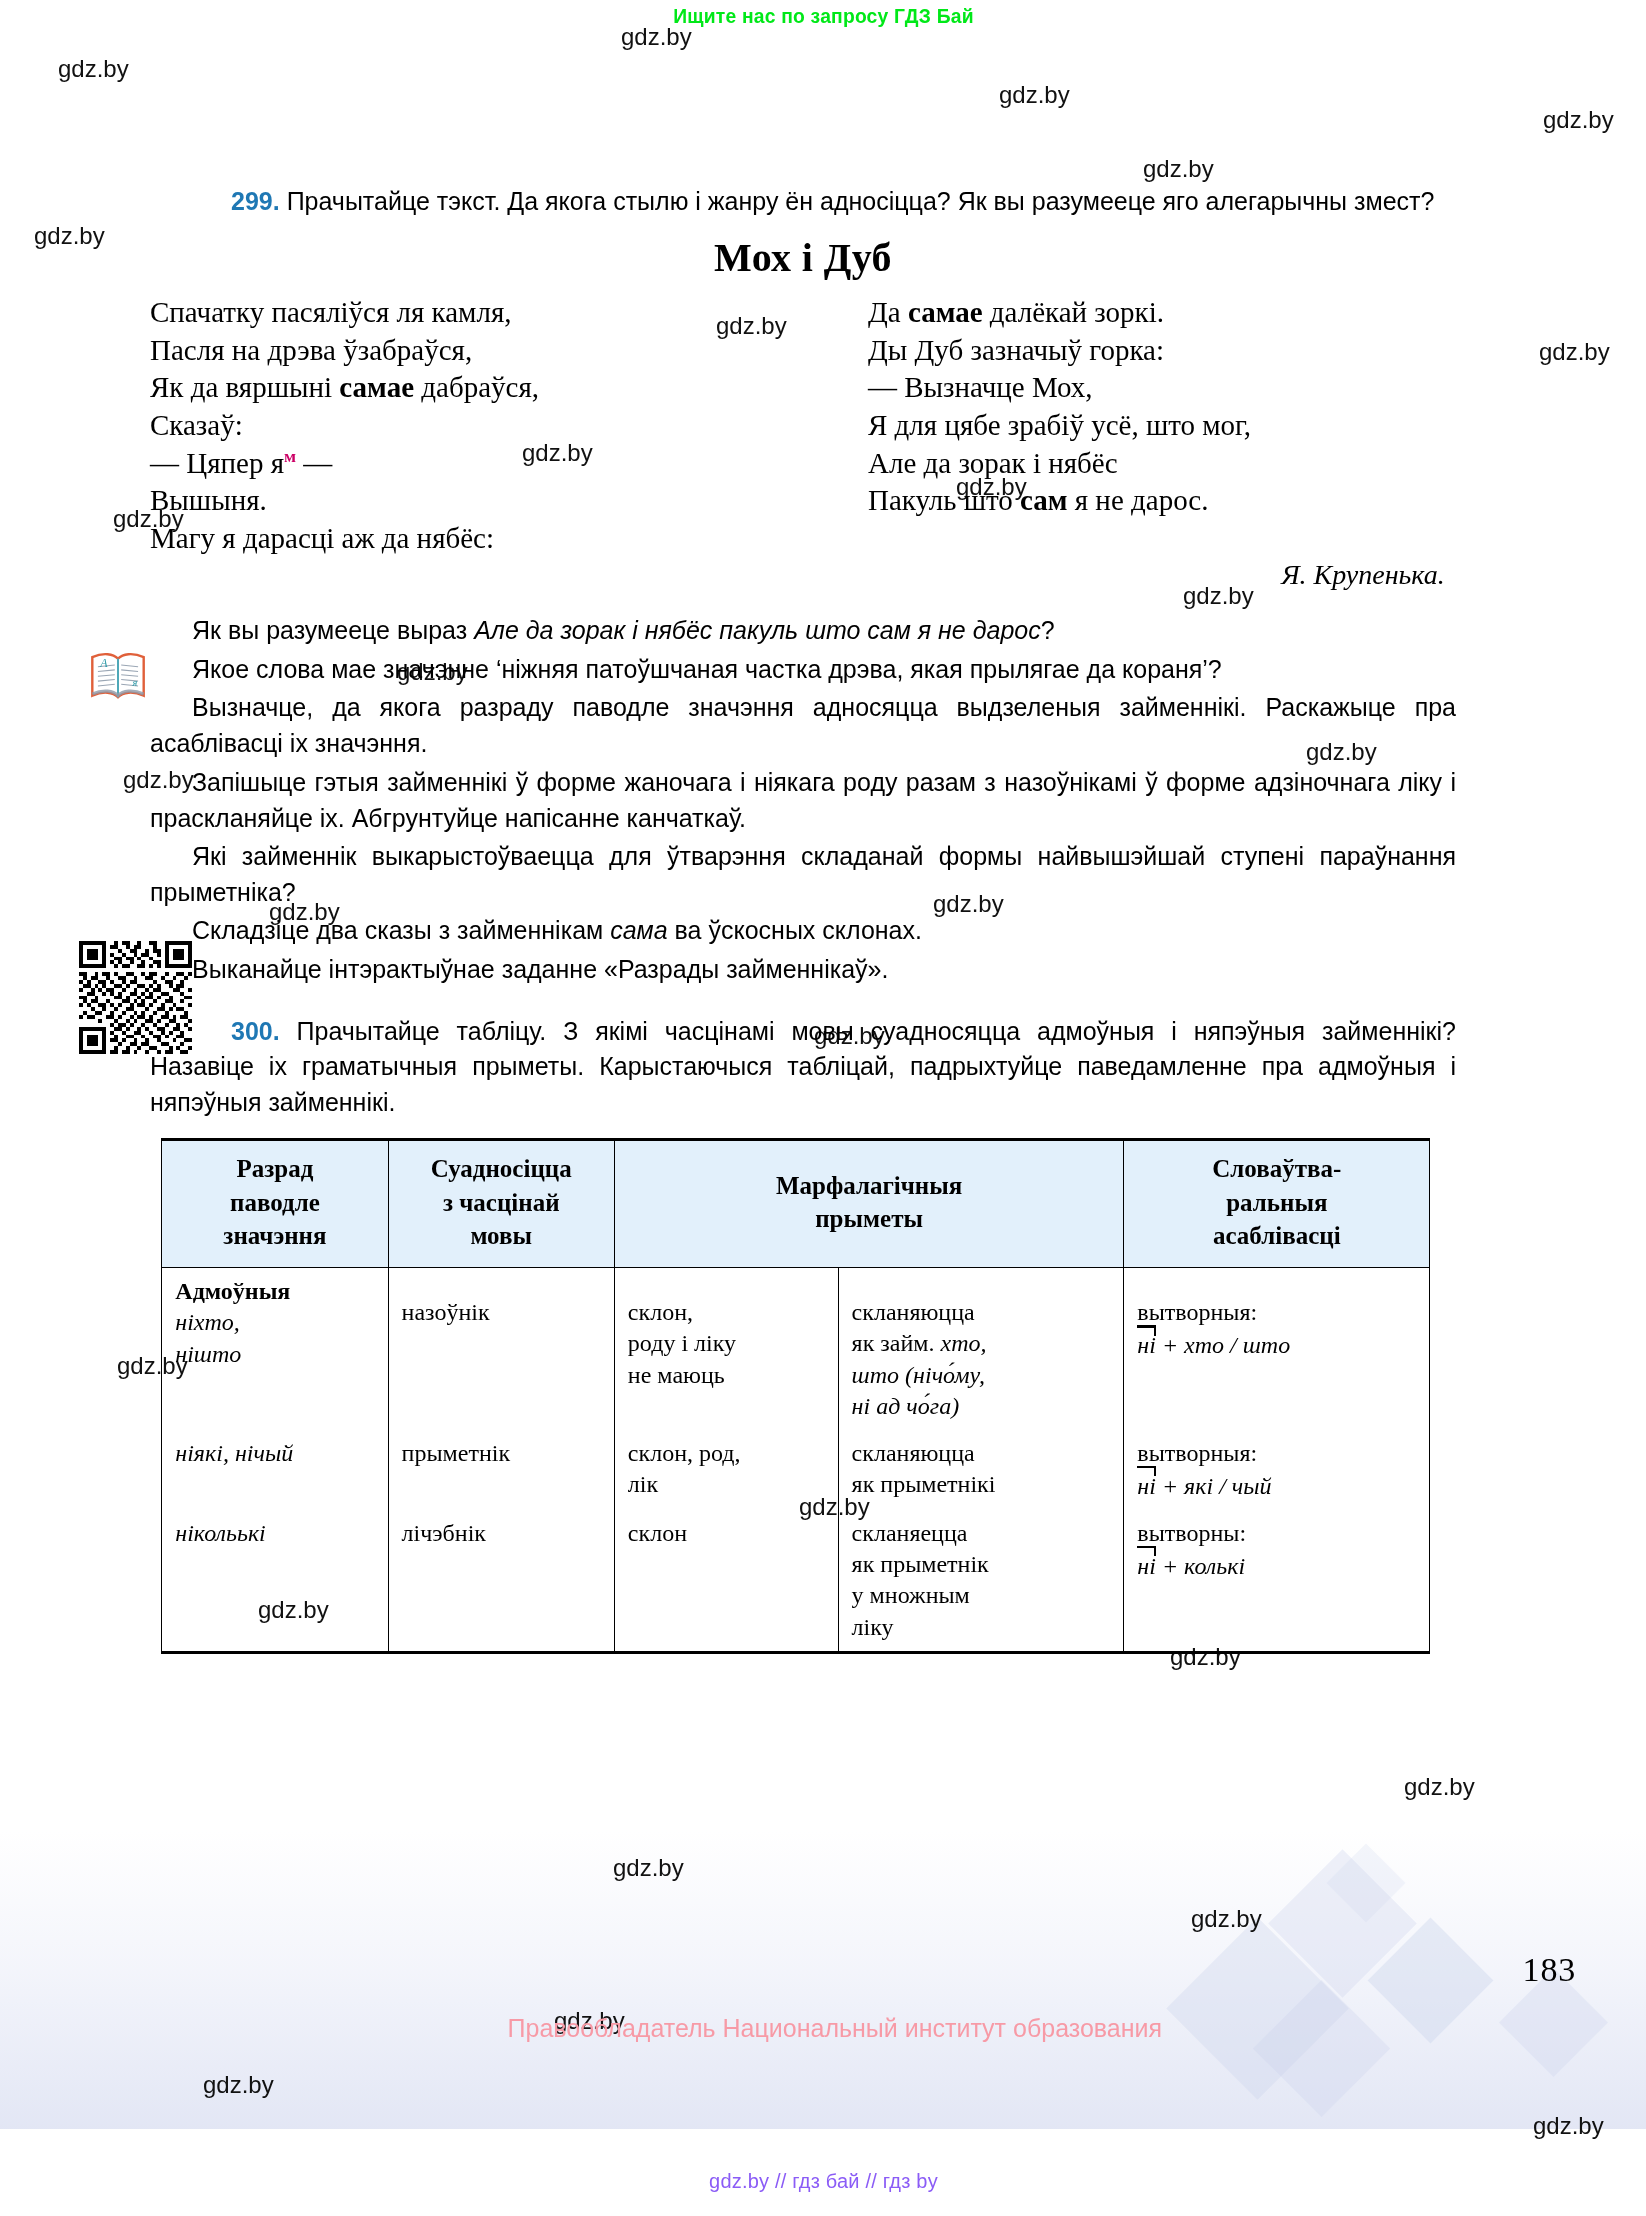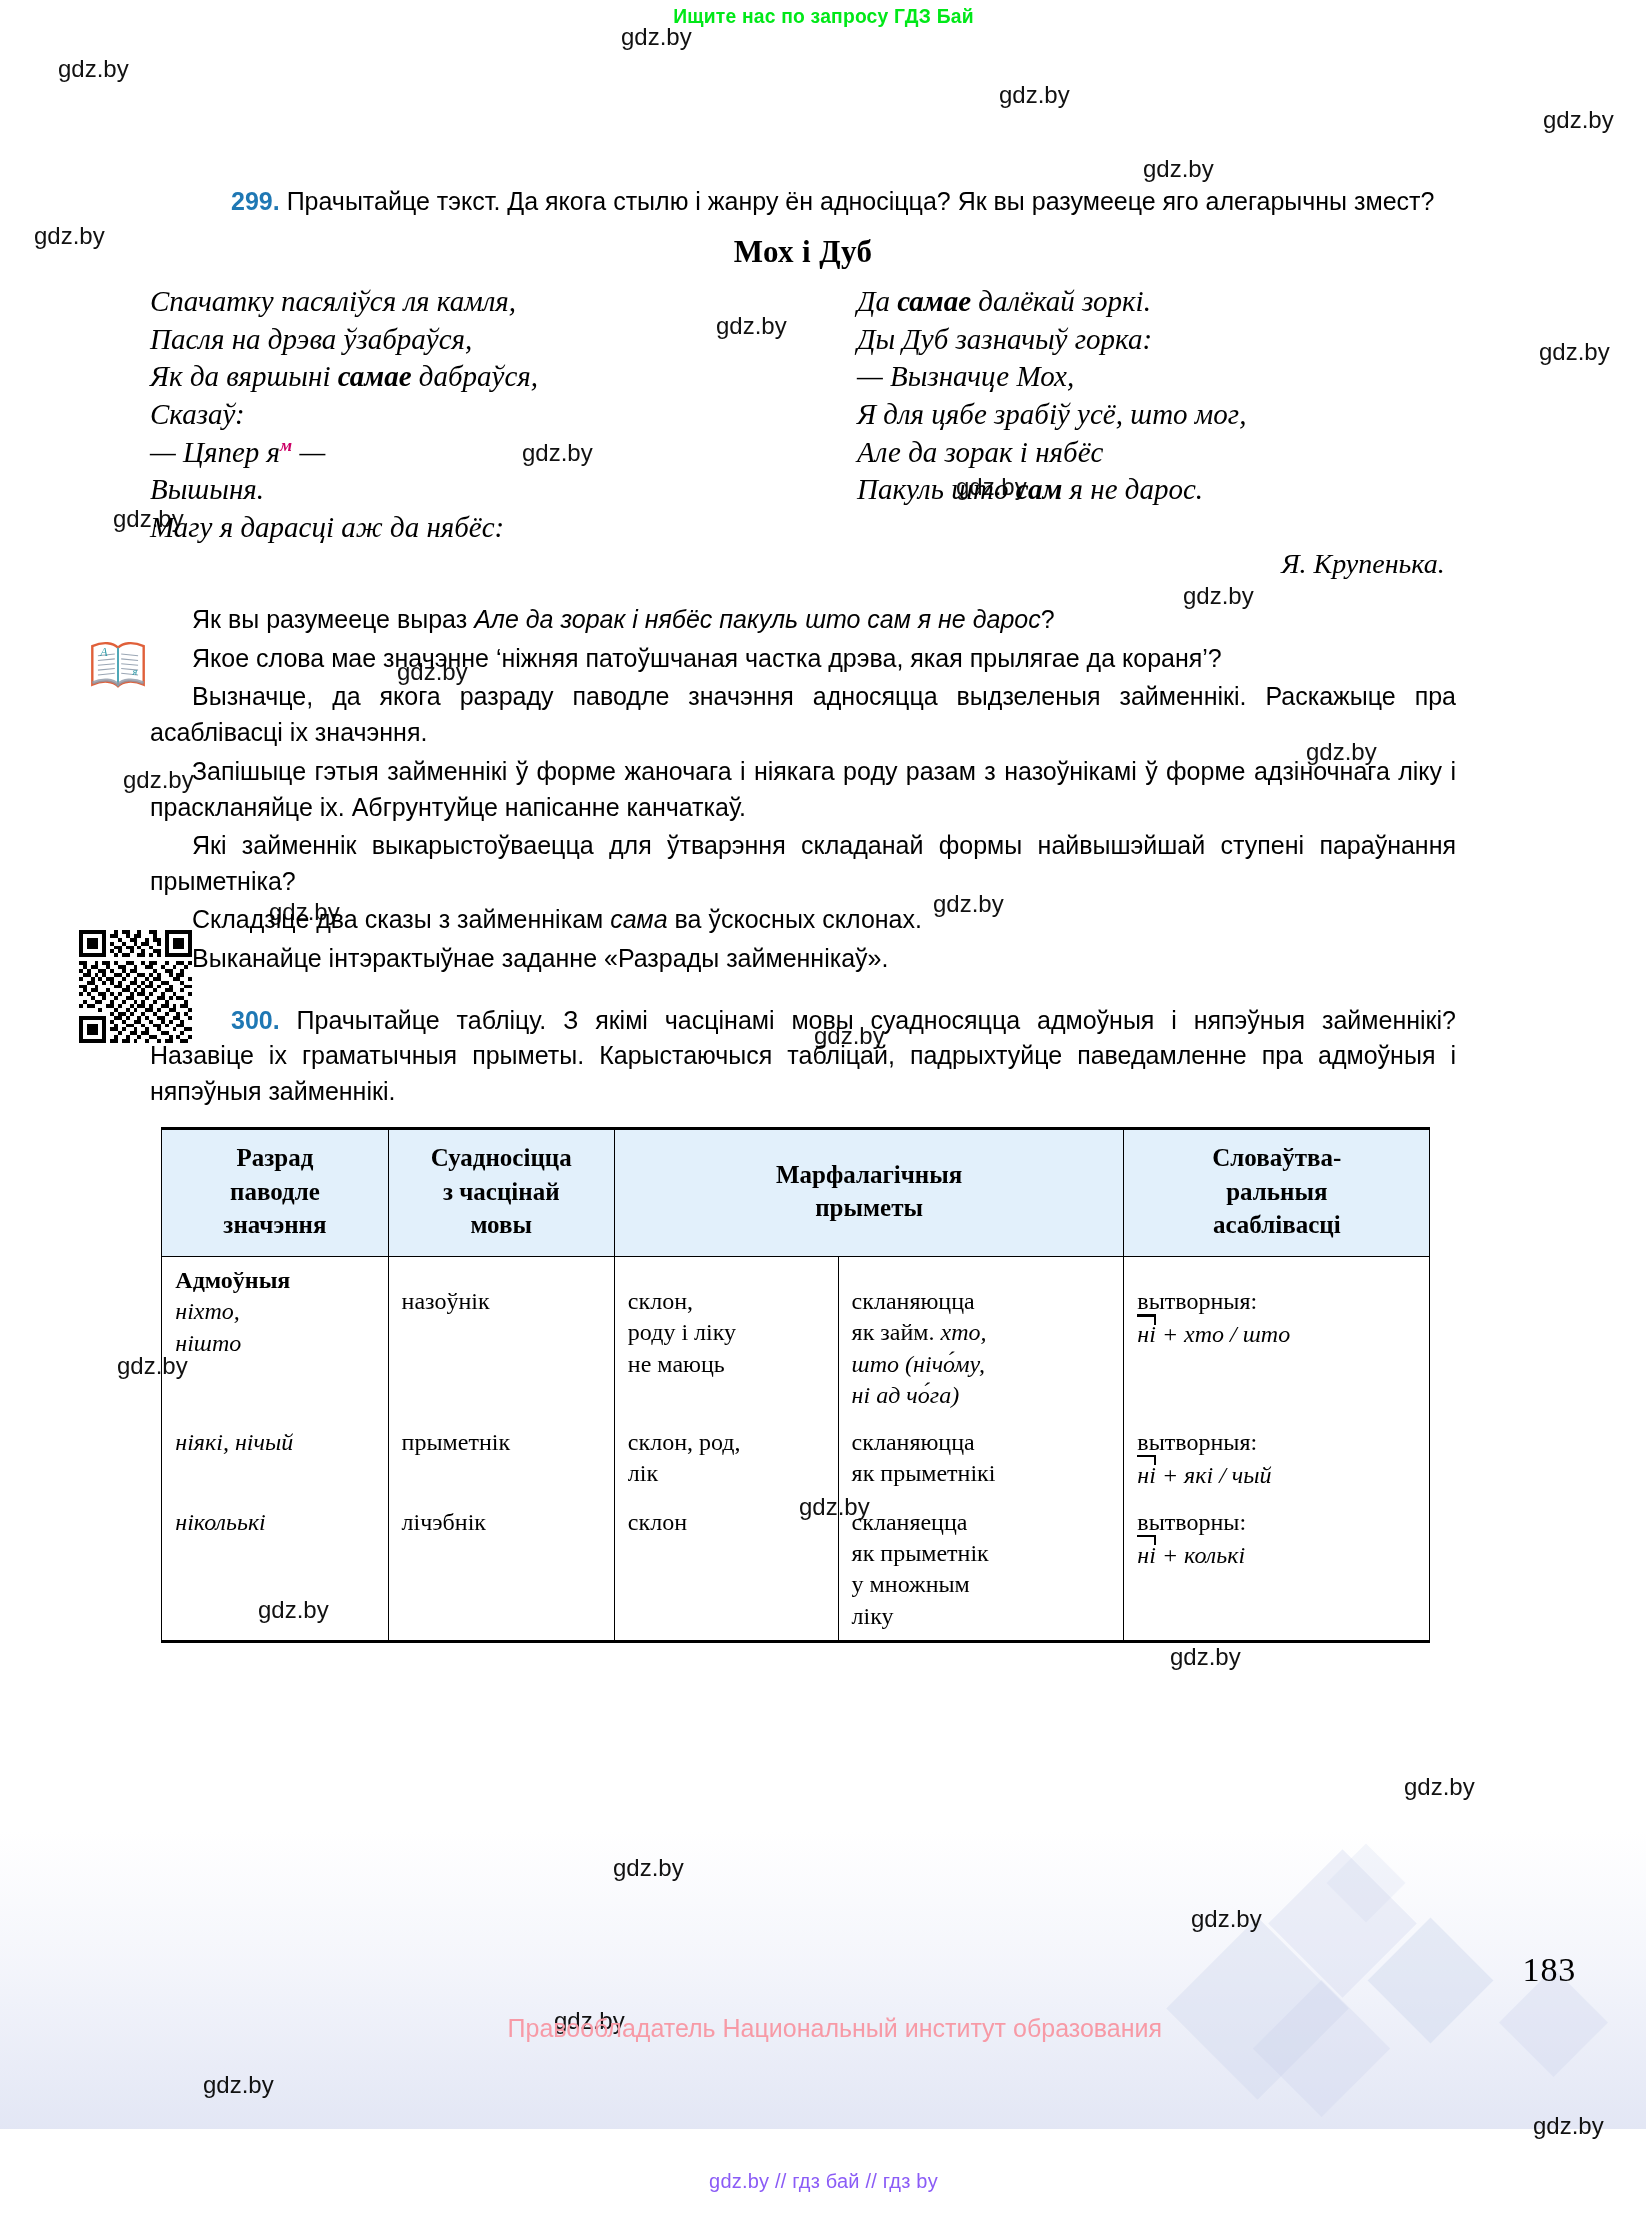--- a/index.html
+++ b/index.html
@@ -83,30 +83,29 @@
   }
   .sans {
     font-family: "Liberation Sans", sans-serif;
     font-size: 25px;
   }
 
   
   #poem-title {
     text-align: center;
     font-weight: bold;
-    font-size: 31px;
+    font-size: 40px;
     margin: 14.5px 0 13px 0;
     letter-spacing: 0.4px;
   }
   #poem {
     display: flex;
-    gap: 4px;
+    gap: 15px;
     font-size: 29px;
     line-height: 1.30;
-    font-style: italic;
   }
   #poem .col { flex: 0 0 50%; }
   #poem .col.right { padding-left: 50px; }
   #poem .line { white-space: nowrap; }
   #poem b { font-weight: bold; }
   .sup-m {
     color: #cc0066;
     font-size: 17.7px;
     vertical-align: super;
     font-weight: bold;

